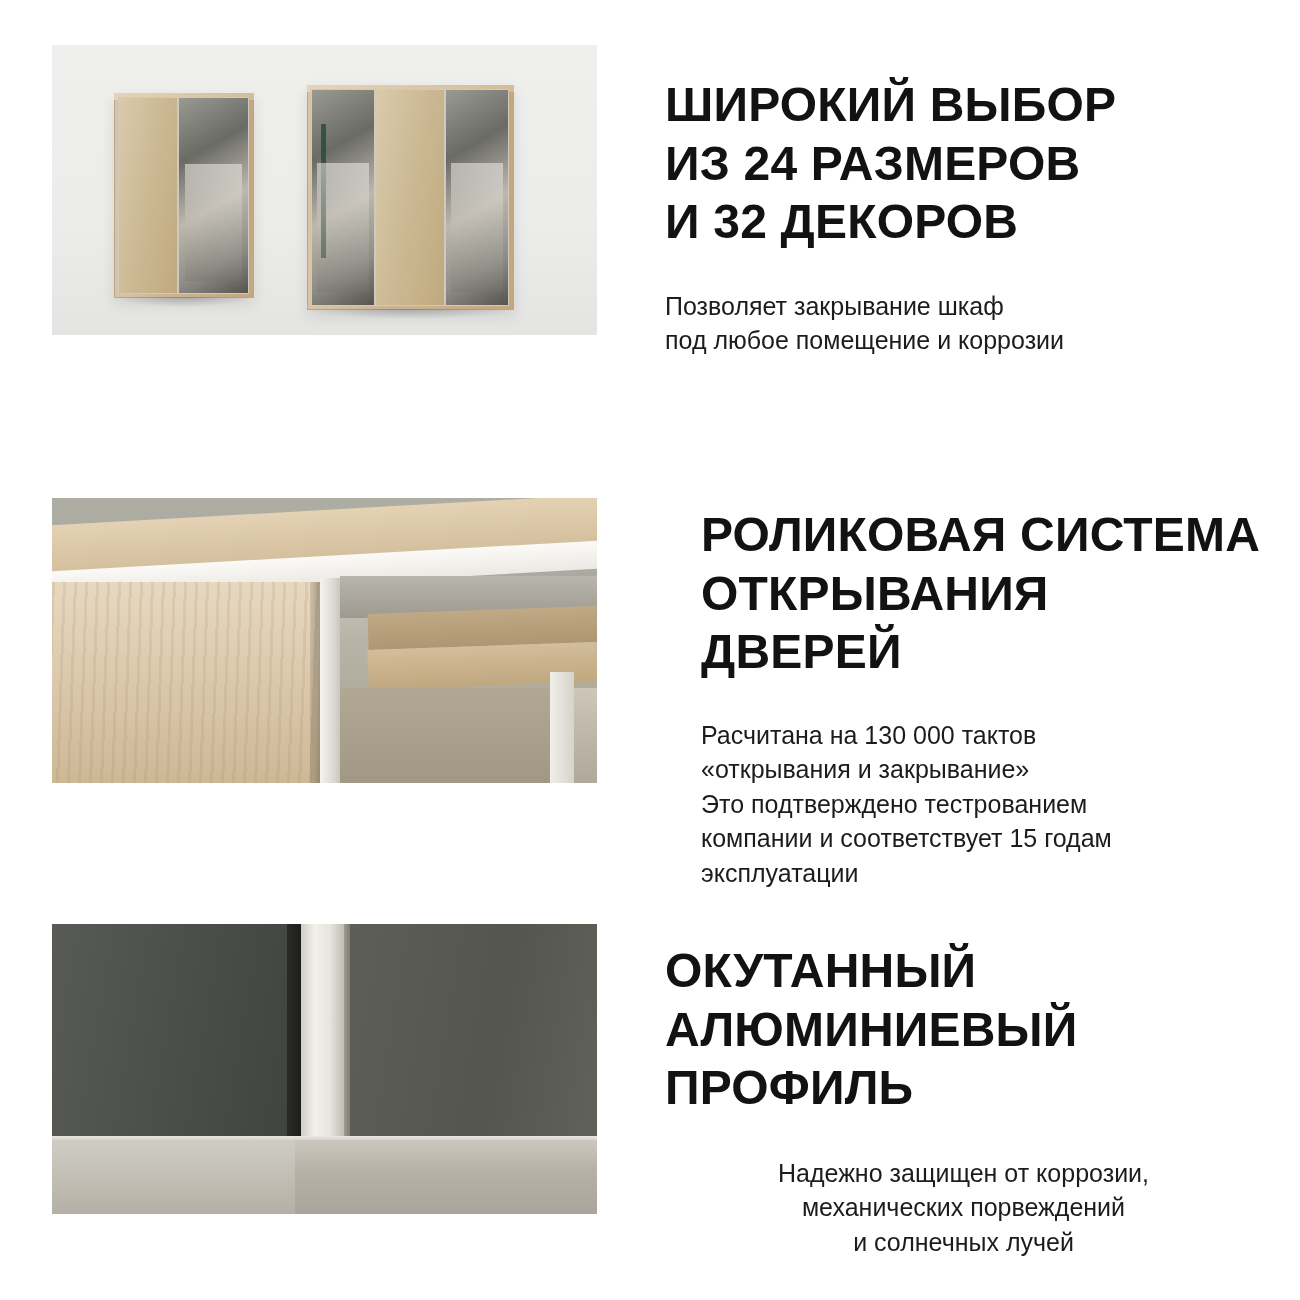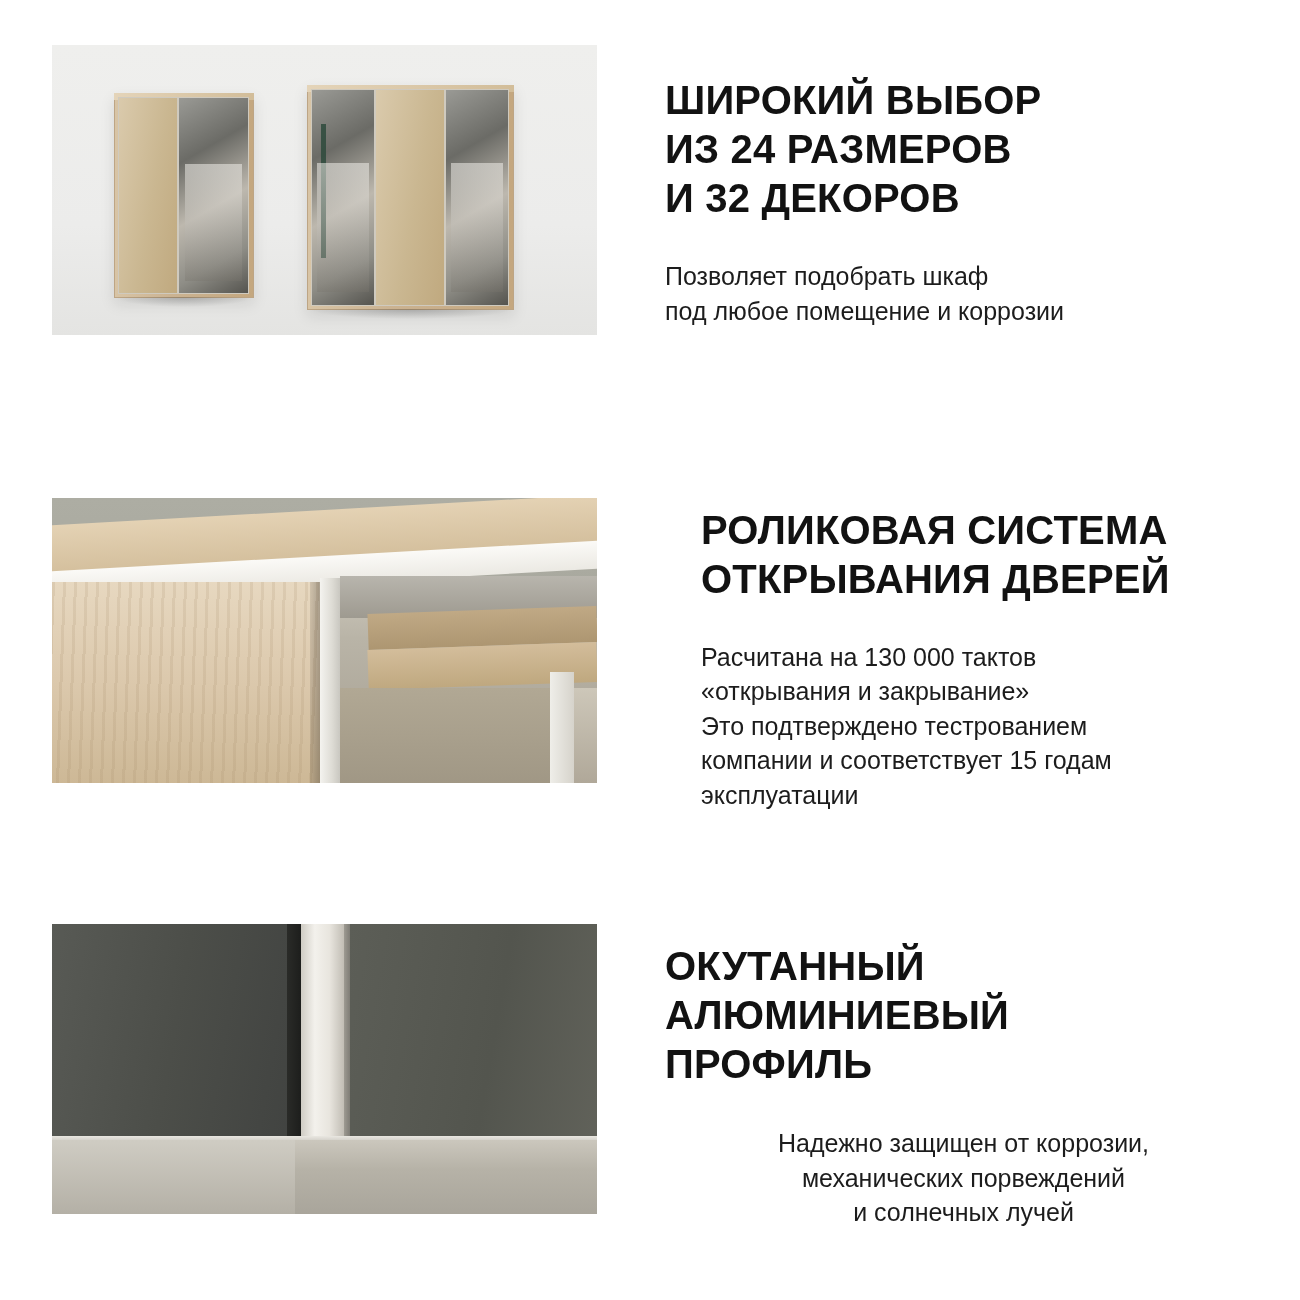--- a/index.html
+++ b/index.html
@@ -39,21 +39,21 @@
     padding-left: 0;
   }
 
   .title {
     font-weight: 700;
     letter-spacing: 0.2px;
     line-height: 1.22;
     color: #121212;
     margin: 0;
     text-transform: uppercase;
-    font-size: 40px;
+    font-size: 48px;
   }
   .body-text {
     margin: 0;
     color: #1c1c1c;
     line-height: 1.38;
     font-size: 25px;
     font-weight: 400;
   }
 
   
@@ -270,21 +270,21 @@
         </div>
       </div>
     </div>
     <div class="text-col">
       <h2 class="title">
         <span>ШИРОКИЙ ВЫБОР</span><br>
         <span>ИЗ 24 РАЗМЕРОВ</span><br>
         <span>И 32 ДЕКОРОВ</span>
       </h2>
       <p class="body-text">
-        <span>Позволяет подобрать шкаф</span><br>
+        <span>Позволяет закрывание шкаф</span><br>
         <span>под любое помещение и коррозии</span>
       </p>
     </div>
   </section>
 
   <section class="feature" id="feature-2">
     <div class="media">
       <div class="scene2">
         <div class="s2-wall"></div>
         <div class="s2-top-wood"></div>

